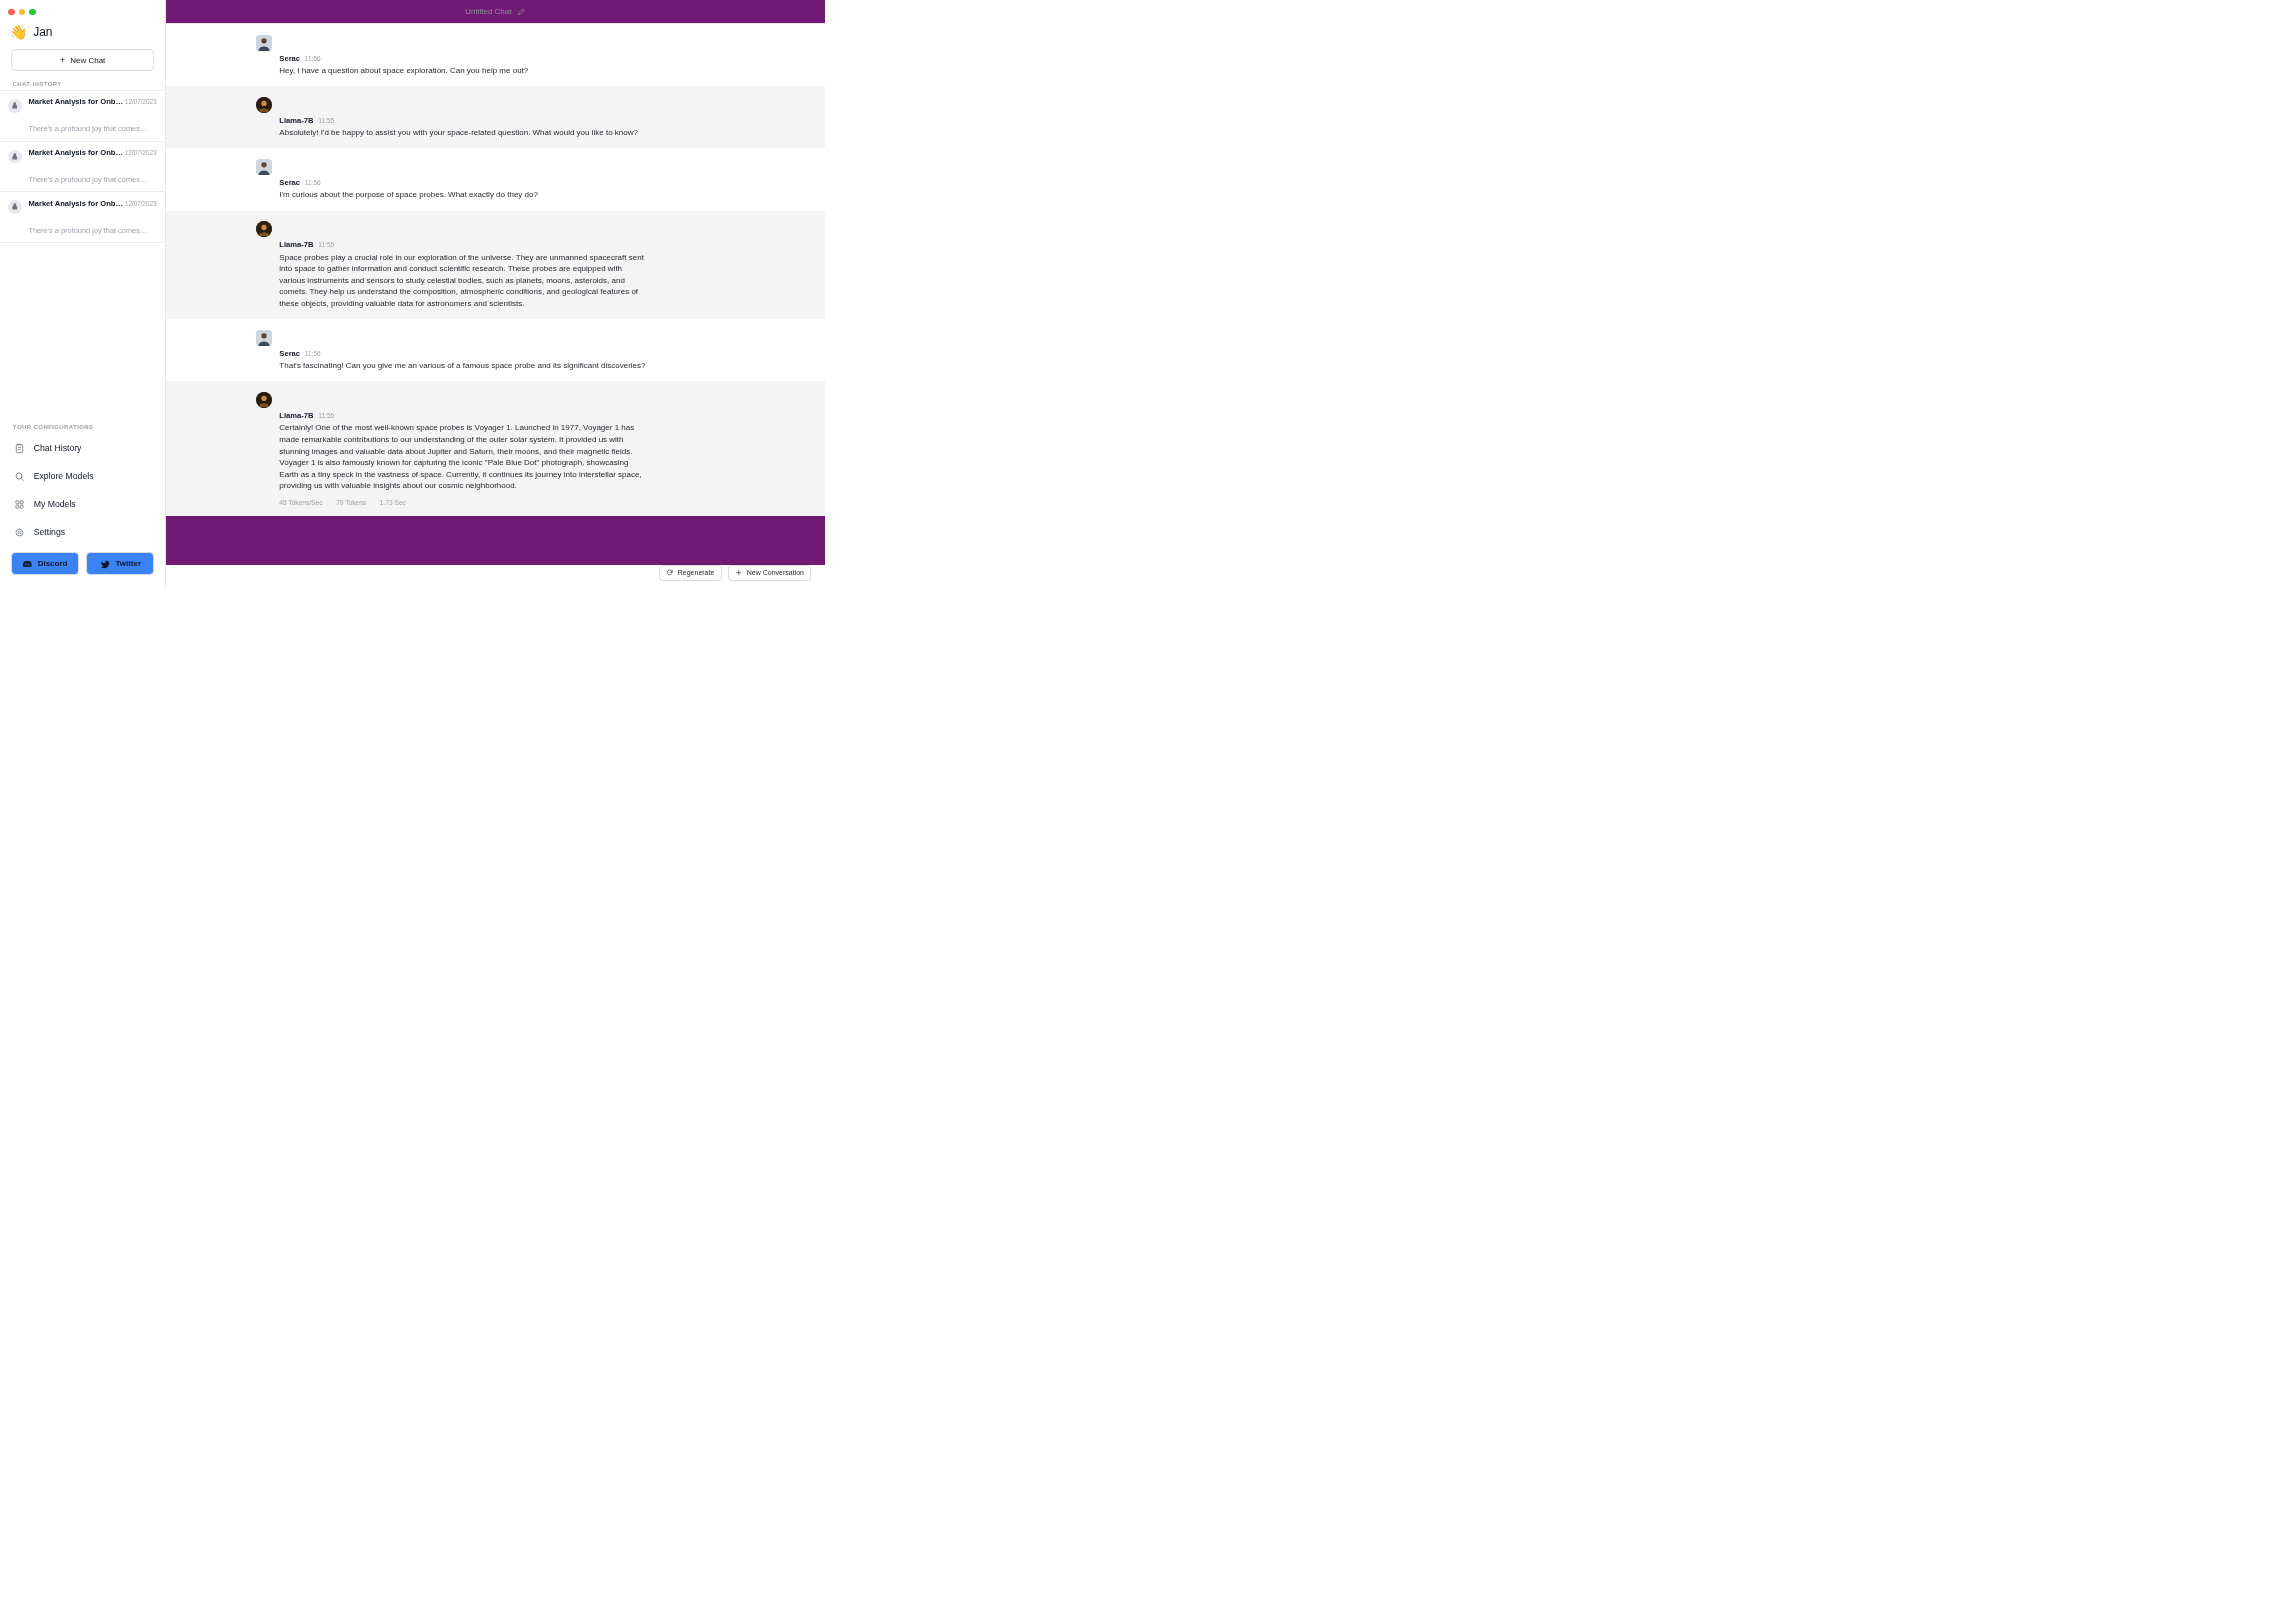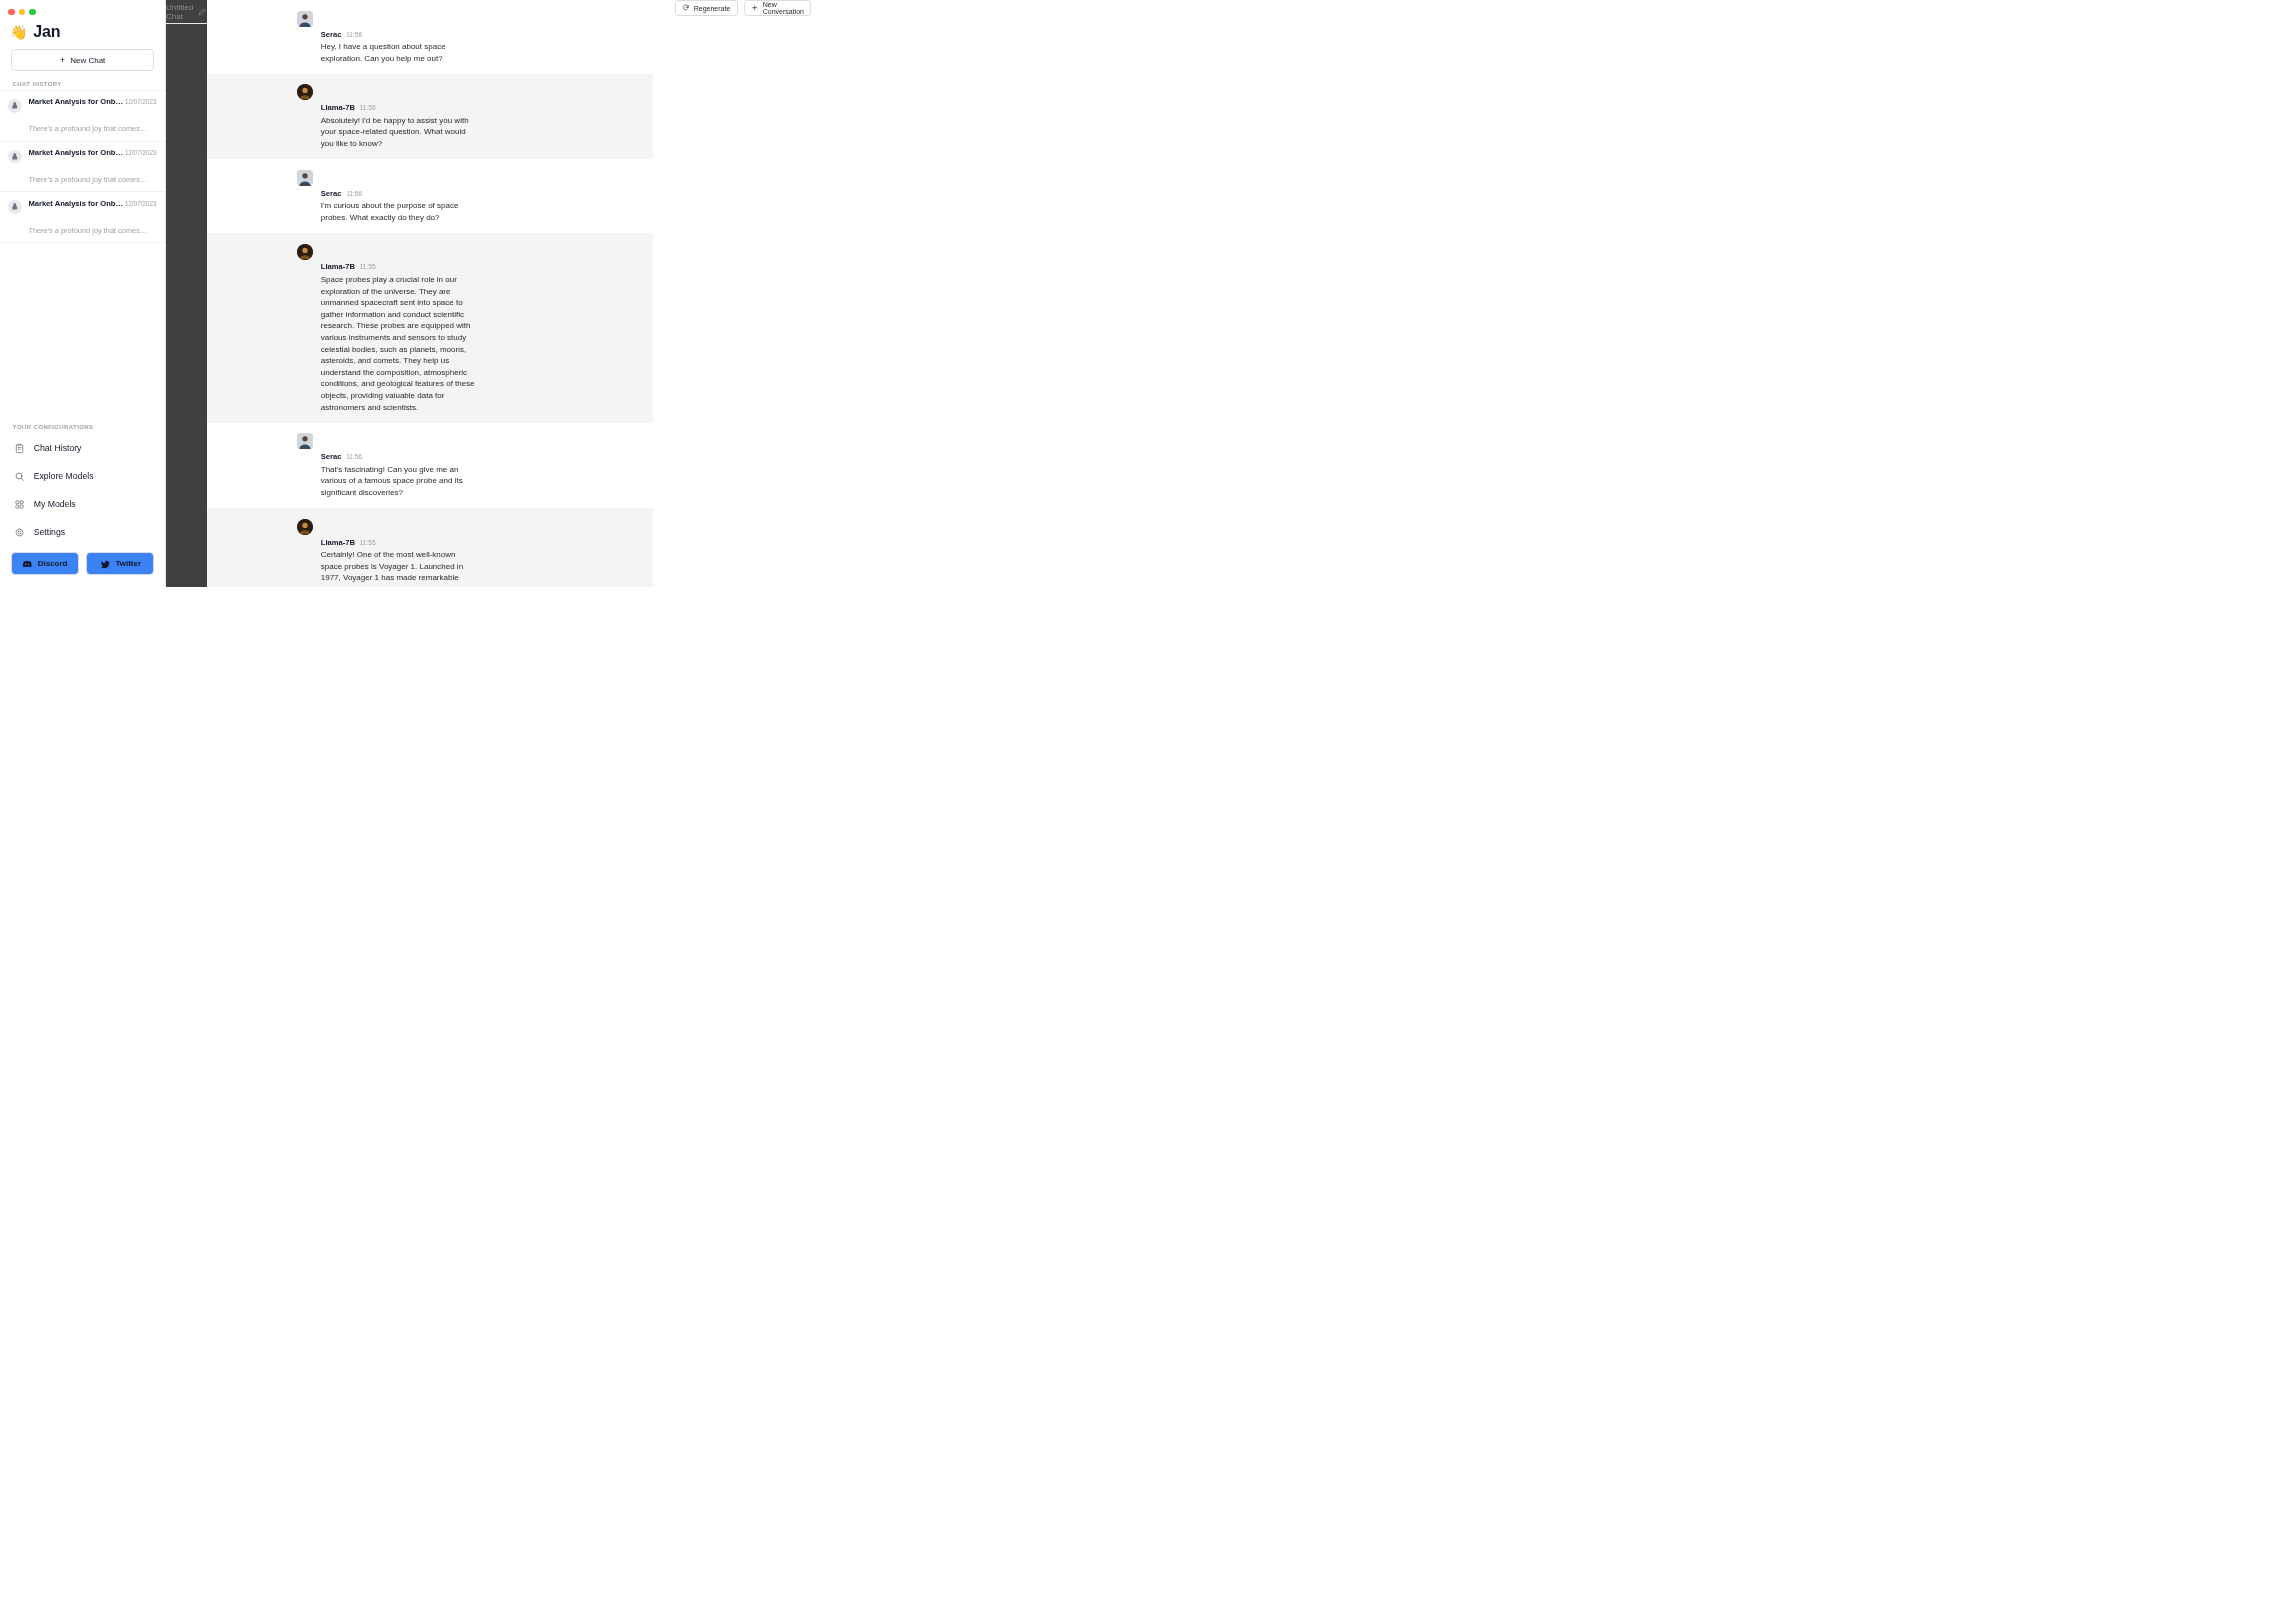--- a/index.html
+++ b/index.html
@@ -38,21 +38,21 @@
   .dot.green { background: #28c840; }
 
   .brand {
     display: flex;
     align-items: center;
     gap: 5.3px;
     padding: 4.2px 0 0 10.5px;
     height: 25px;
   }
   .brand-emoji { font-size: 14px; line-height: 1; }
-  .brand-name { font-size: 16px; font-weight: 700; letter-spacing: -0.1px; }
+  .brand-name { font-size: 12px; font-weight: 400; letter-spacing: -0.1px; }
 
   .new-chat {
     margin: 7.4px 10.5px 0 10.5px;
     height: 22px;
     border: 0.5px solid #dcdce0;
     border-radius: 4.2px;
     display: flex;
     align-items: center;
     justify-content: center;
     gap: 5.3px;
@@ -143,23 +143,23 @@
     font-size: 8px;
     font-weight: 600;
     cursor: pointer;
     background: #3b82f6;
   }
 
   
   .main {
     flex: 1 1 auto;
     display: flex;
-    flex-direction: row;
+    flex-direction: column;
     height: 100%;
-    background: #404040;
+    background: #701a75;
     min-width: 0;
   }
   .topbar {
     height: 24px;
     border-bottom: 0.5px solid #e7e7e9;
     display: flex;
     align-items: center;
     justify-content: center;
     gap: 5.3px;
   }

